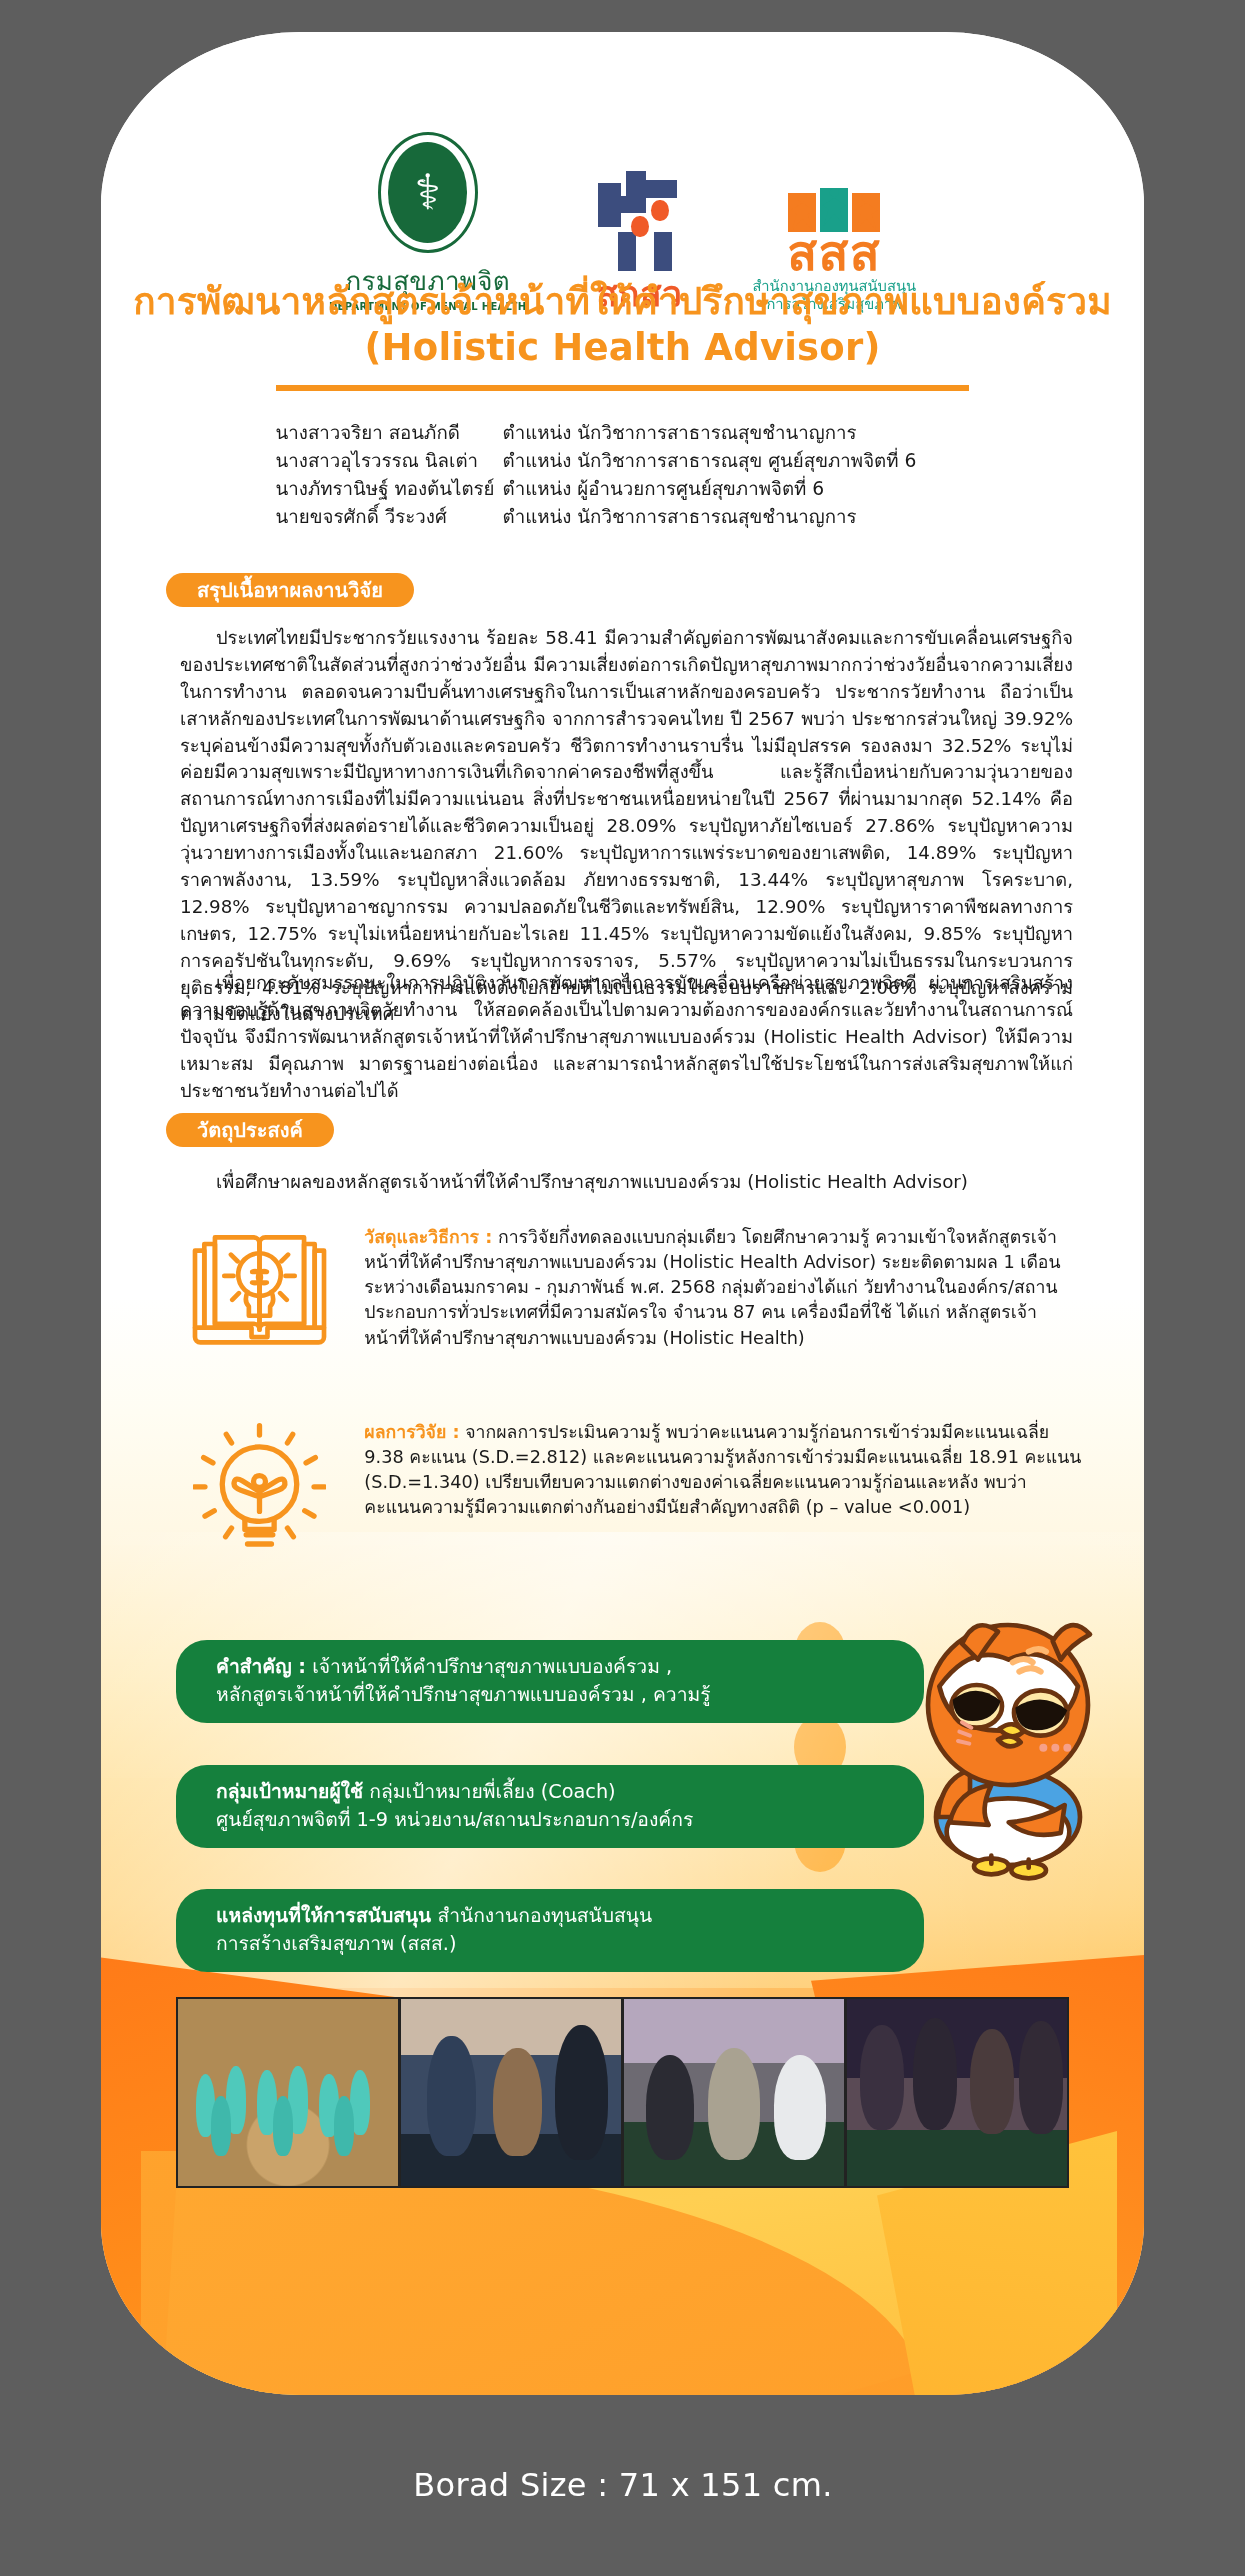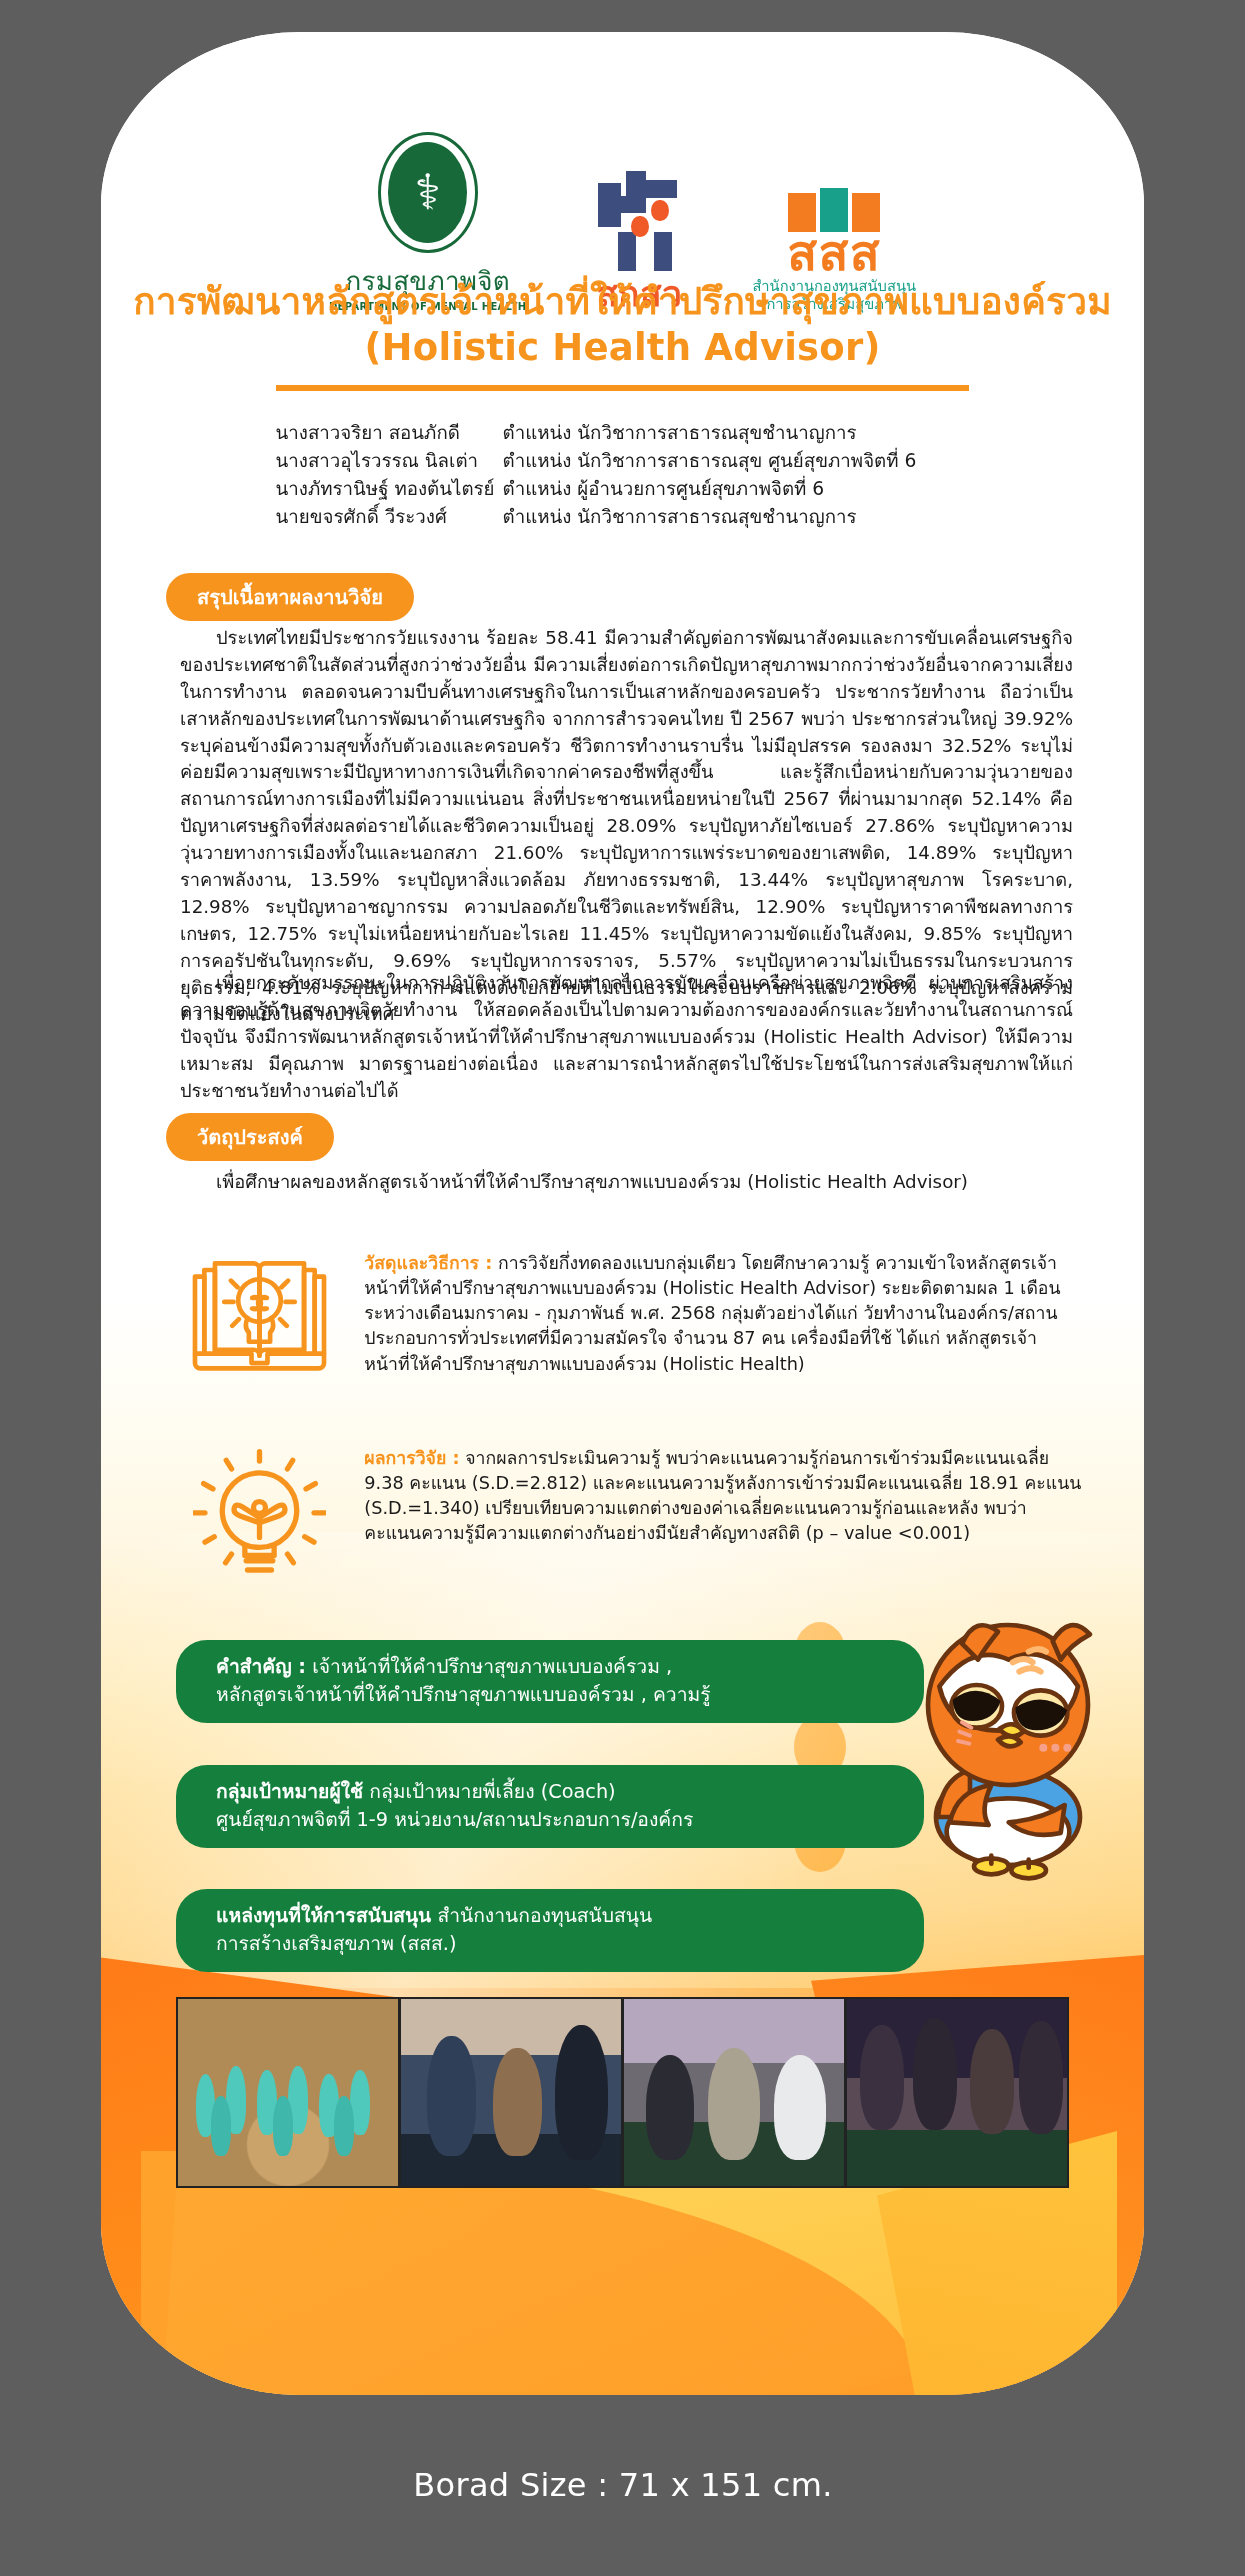--- a/index.html
+++ b/index.html
@@ -161,39 +161,39 @@
     display: flex; justify-content: center; font-size: 18.7px; color: #1a1a1a;
     line-height: 1.5;
   }
   .a-name { width: 227px; text-align: left; }
   .a-role { width: 467px; text-align: left; }
 
   
   .section-pill {
     position: absolute; background: #f7941e; color: #ffffff;
     font-weight: bold; font-size: 20px; border-radius: 27px;
-    padding: 8px 31px; white-space: nowrap;
+    padding: 1px 31px; white-space: nowrap;
   }
   #pill-summary { left: 65px; top: 541px; }
   #pill-objective { left: 65px; top: 1081px; }
 
   
   .body-copy {
     position: absolute; font-size: 18.3px; line-height: 1.47; color: #1a1a1a;
     text-align: justify; text-indent: 36px;
   }
   #summary-p1 { left: 79px; top: 593px; width: 893px; }
   #summary-p2 { left: 79px; top: 938px; width: 893px; }
   #objective-text {
     position: absolute; left: 115px; top: 1137px; width: 853px;
     font-size: 18.3px; line-height: 1.45; color: #1a1a1a;
   }
 
   
-  .icon-block { position: absolute; display: flex; gap: 21.3px; align-items: flex-start; margin-top: 26px; }
+  .icon-block { position: absolute; display: flex; gap: 21.3px; align-items: flex-start; }
   #block-methods { left: 75px; top: 1193px; width: 906px; }
   #block-results { left: 75px; top: 1388px; width: 906px; }
 
   .ib-icon { flex: 0 0 167px; display: flex; justify-content: center; padding-top: 2.7px; }
   .ib-text { flex: 1; font-size: 17.7px; line-height: 1.42; color: #1a1a1a; }
   .ib-label { color: #f7941e; font-weight: bold; }
 
   
   .info-band {
     position: absolute; left: 75px; width: 748px;

